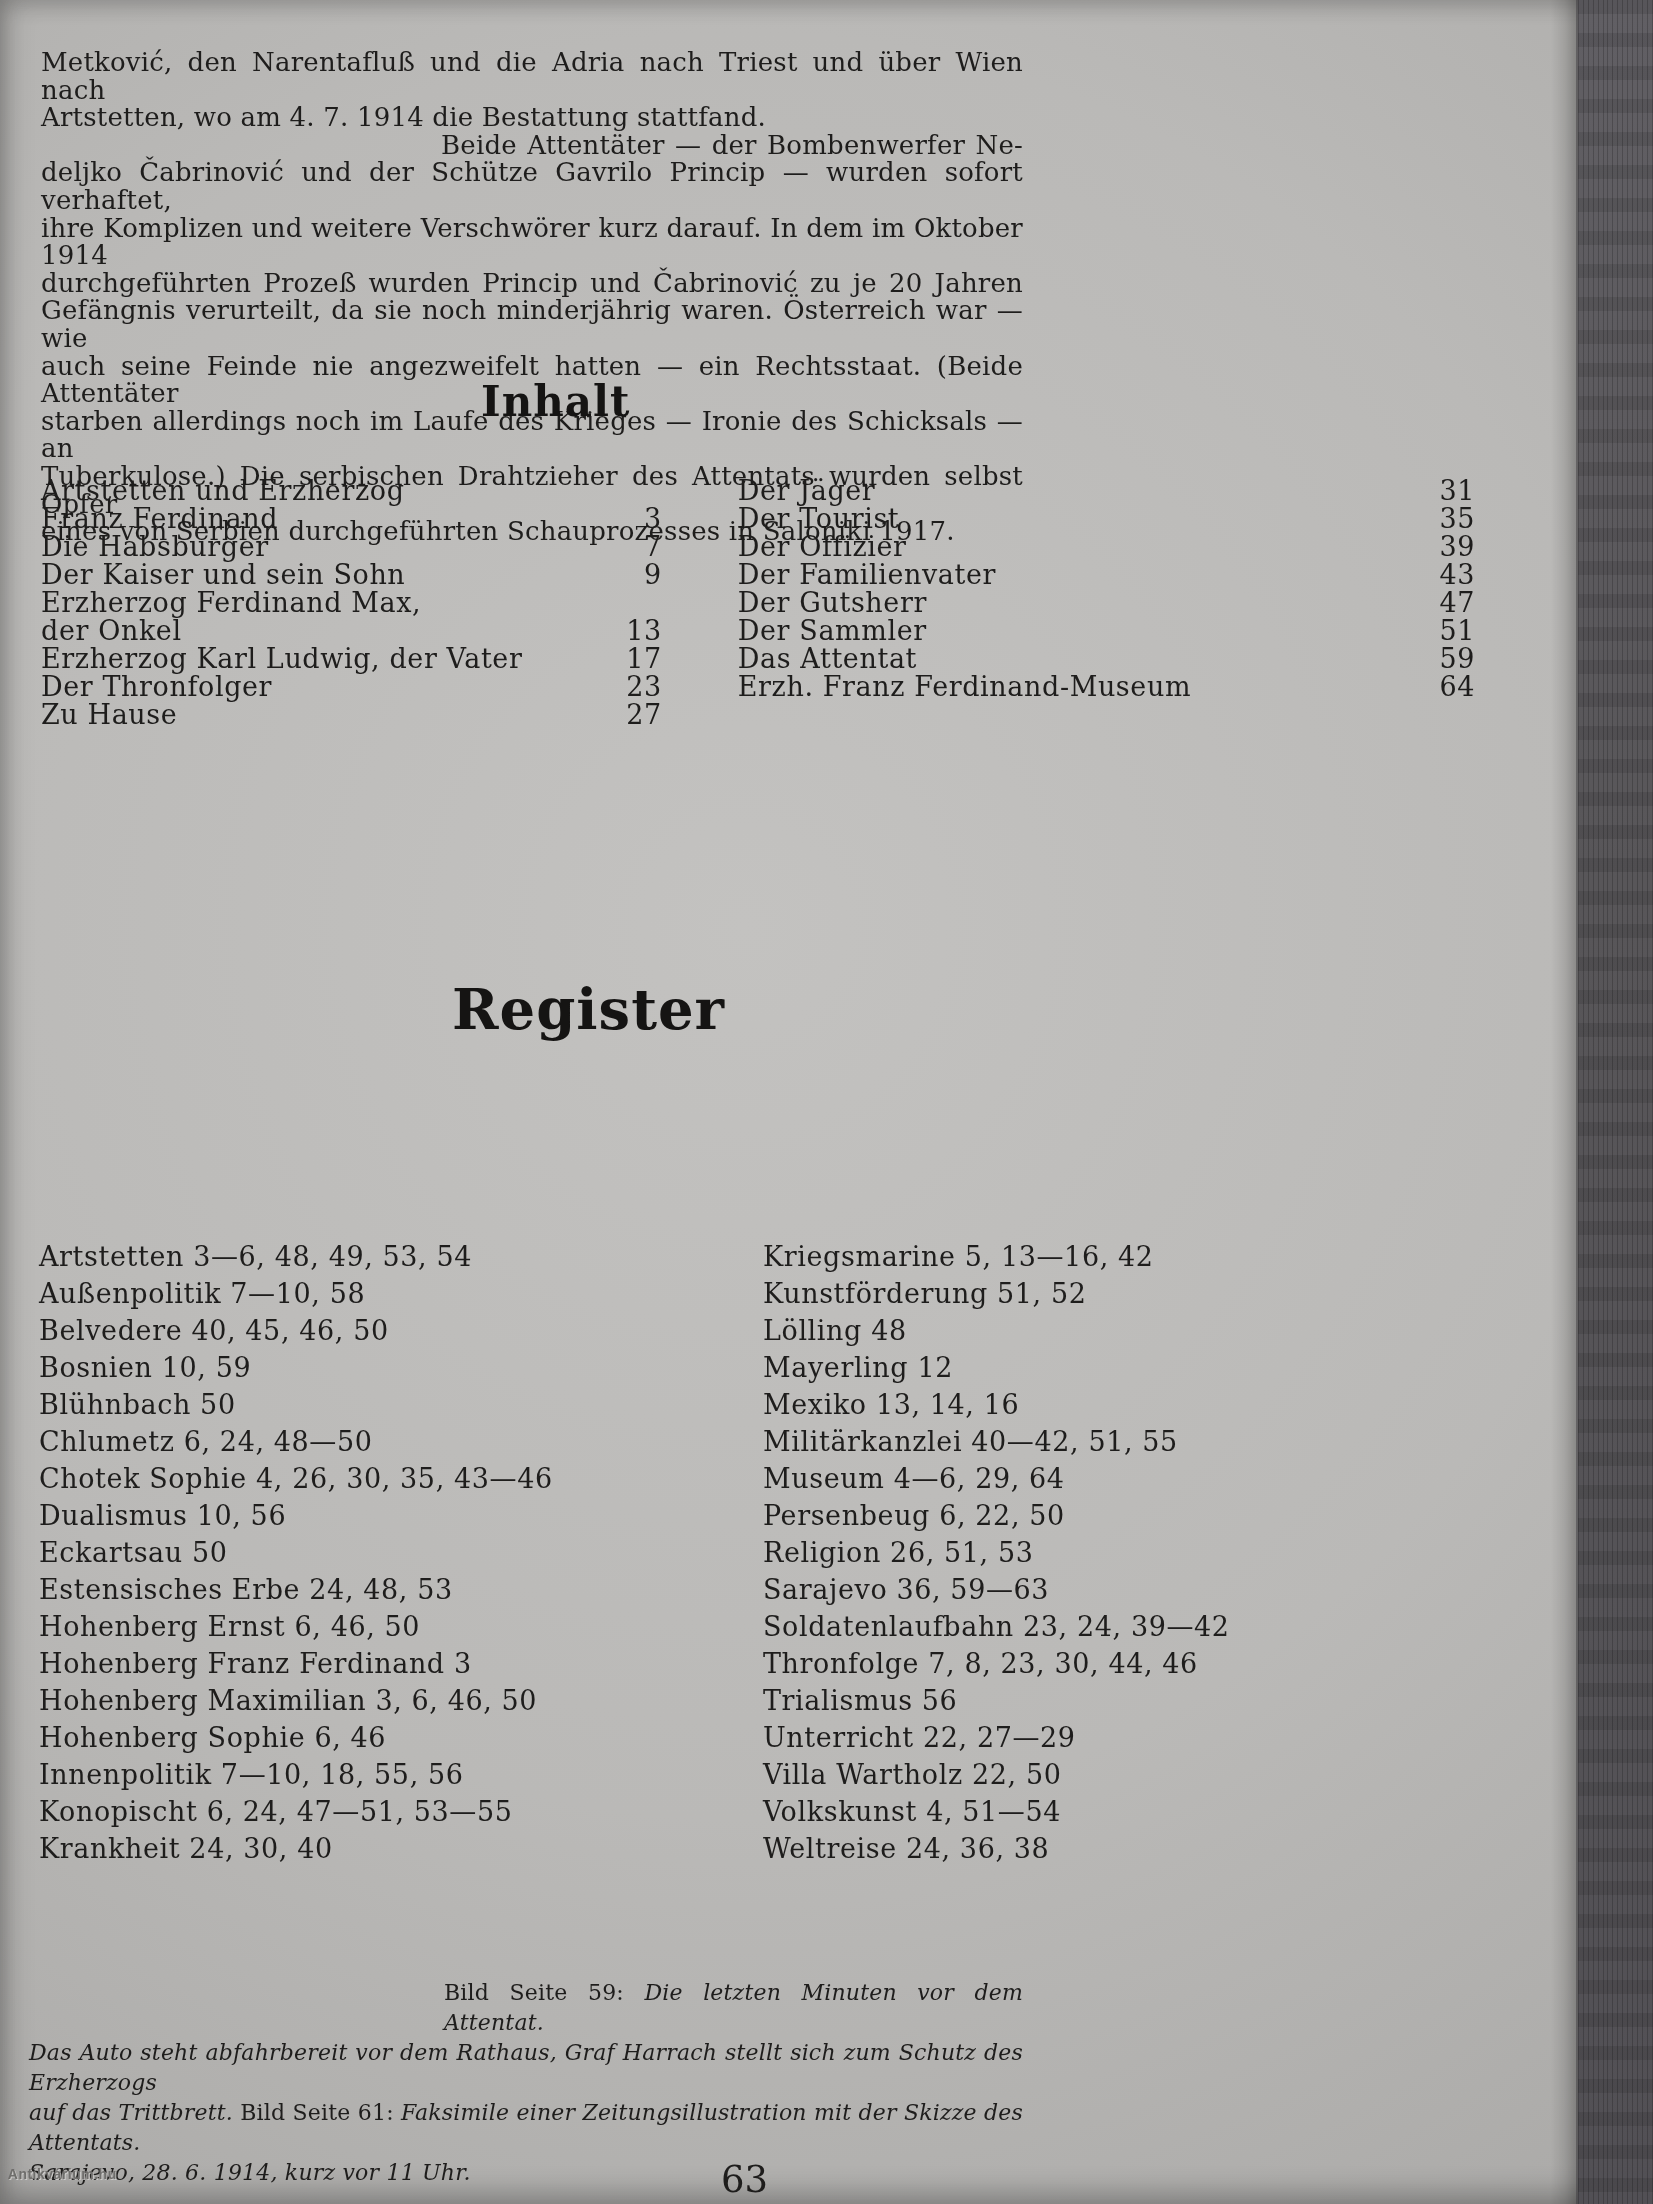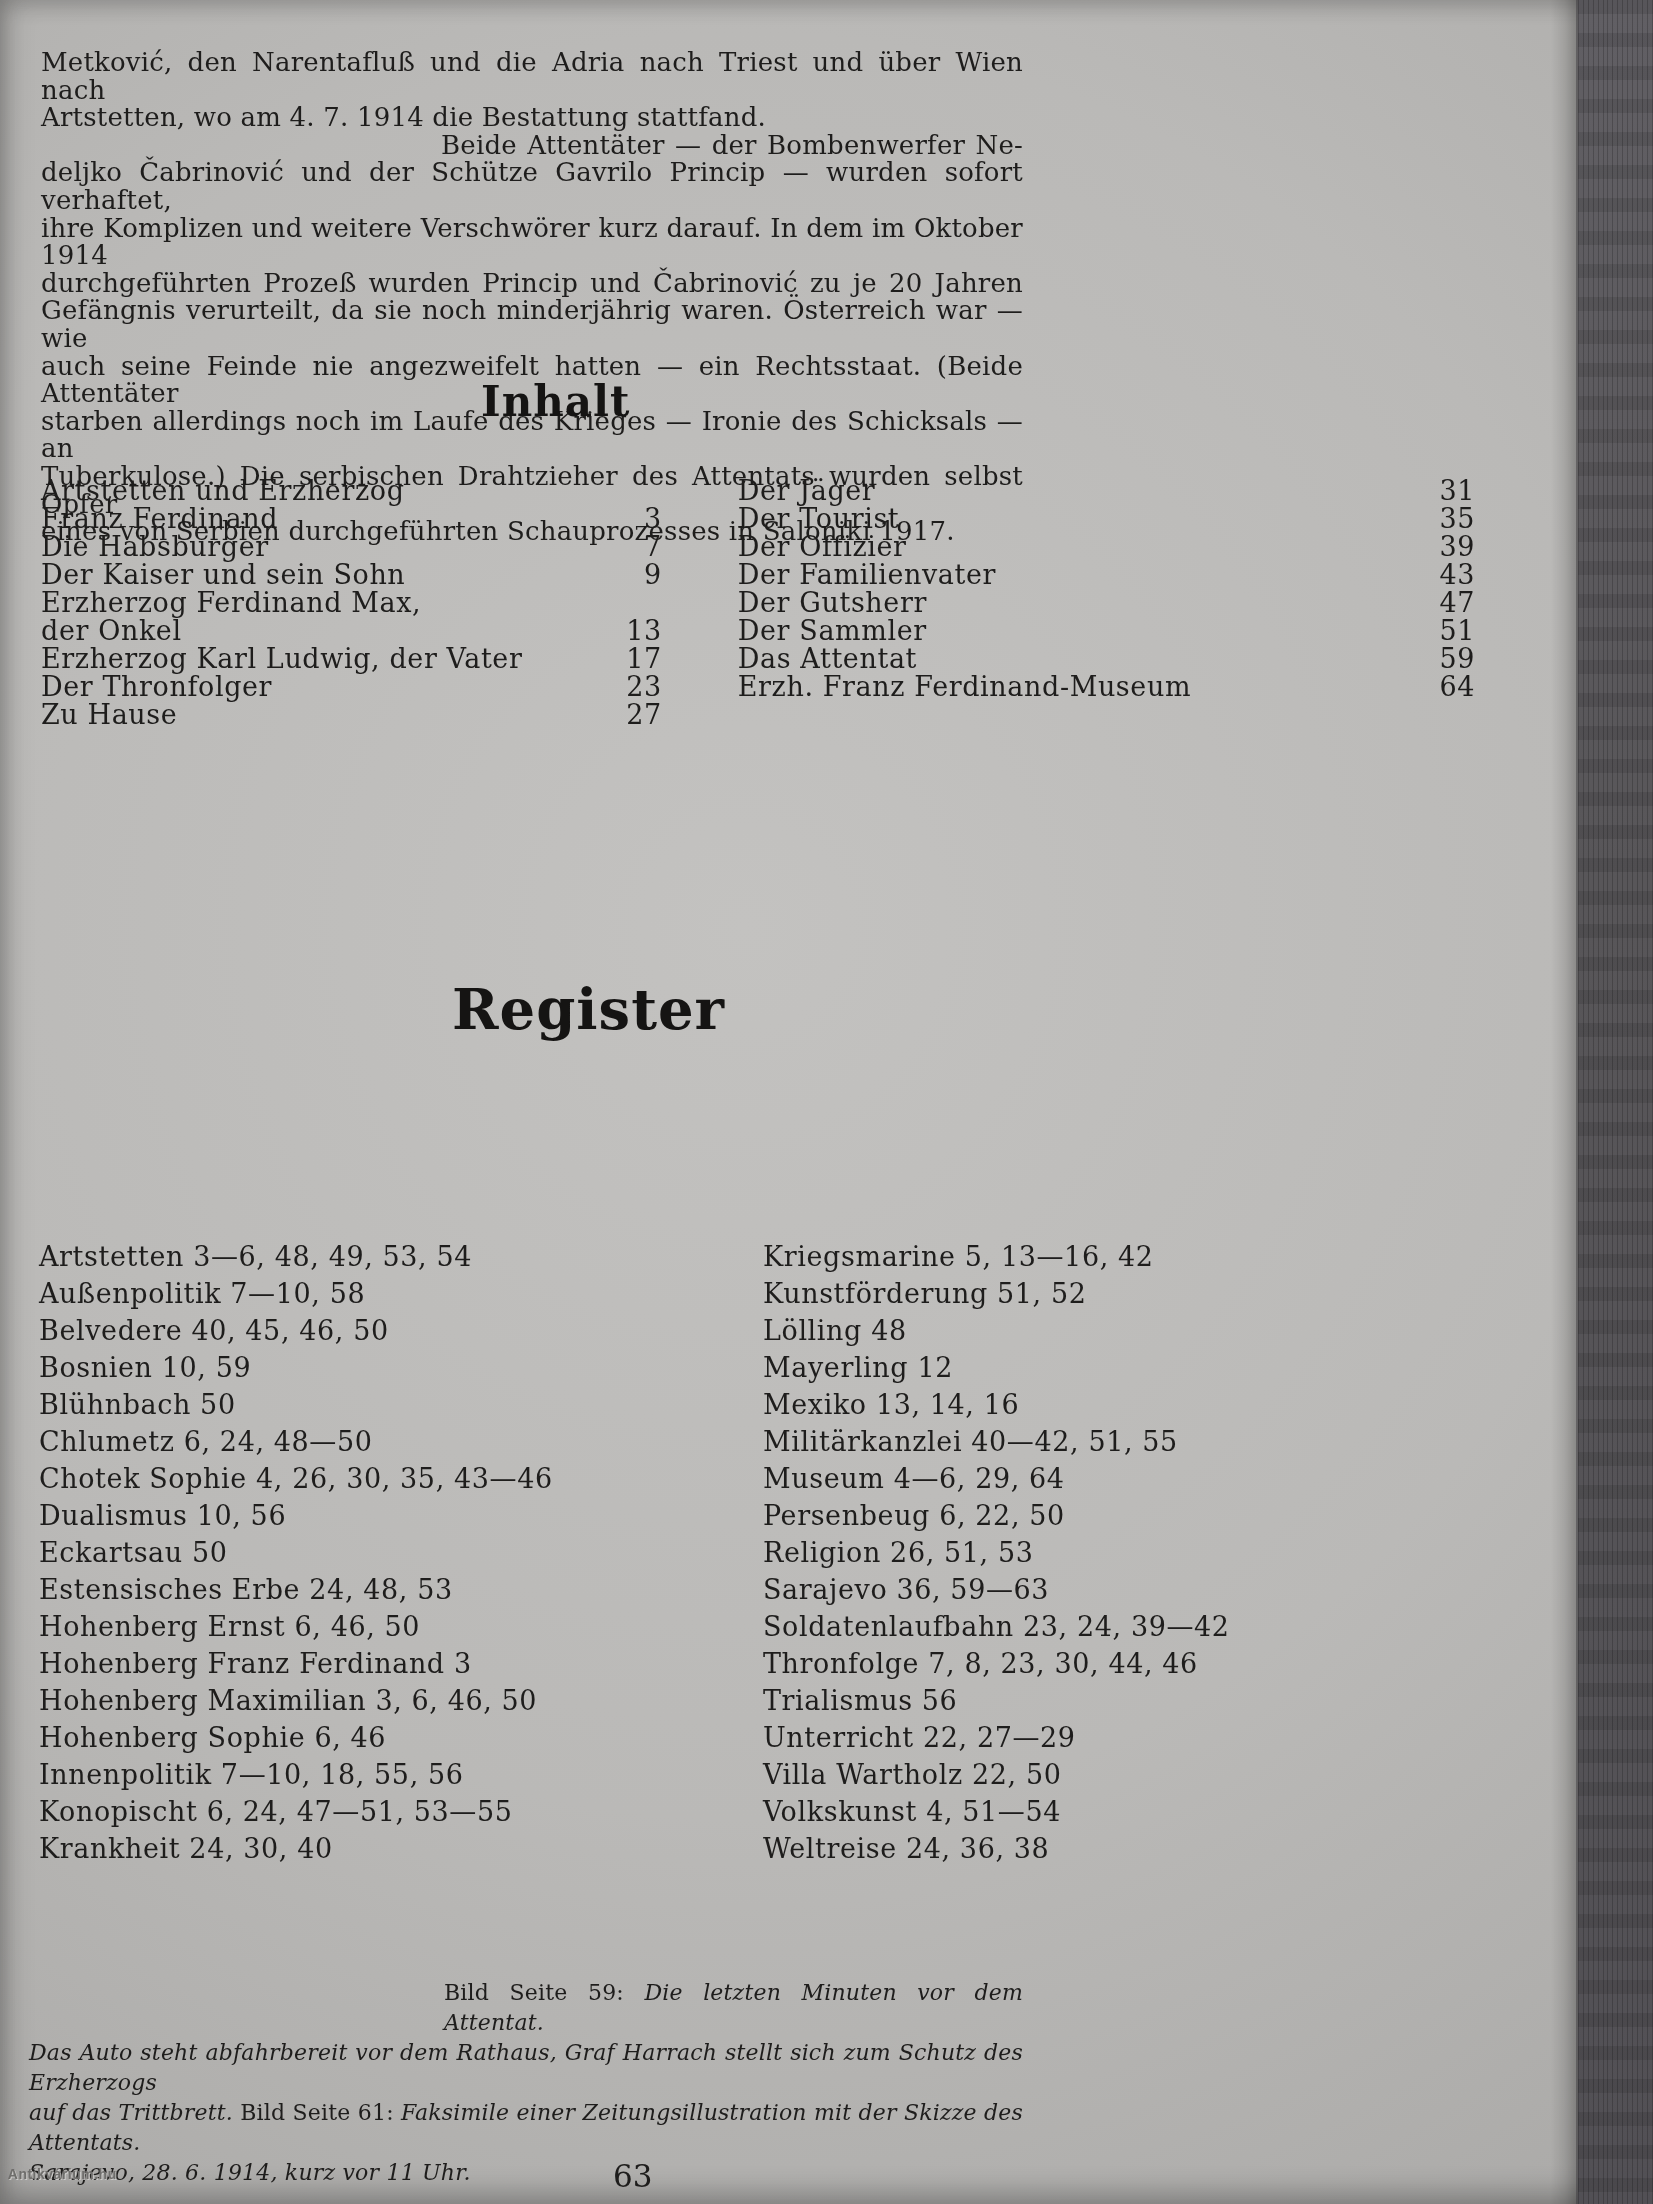--- a/index.html
+++ b/index.html
@@ -44,21 +44,21 @@
 
   .register-cols{position:absolute;left:39px;top:1234px;width:1434px;display:flex;gap:45px;font-size:27px;line-height:29px;letter-spacing:0.6px;}
   .reg-col-left{width:679px;}
   .reg-col-right{width:710px;}
   .reg-row{white-space:nowrap;margin-top:8px;}
 
   .caption{position:absolute;left:29px;top:1978px;width:994px;font-size:22px;line-height:30px;font-style:italic;letter-spacing:0.2px;}
   .cap-roman{font-style:normal;}
   .cap-indent{padding-left:415px;}
 
-  .pageno{position:absolute;left:613px;top:2158px;width:155px;text-align:left;font-size:31px;}
+  .pageno{position:absolute;left:613px;top:2158px;width:155px;text-align:right;font-size:37px;}
   .watermark{
     position:absolute;left:7.8px;top:2166px;
     font-family:"Liberation Sans",sans-serif;font-weight:700;font-size:14px;letter-spacing:0.5px;
     color:#6f6e6c;text-shadow:1px 1px 0 rgba(215,214,212,.8);
   }
 </style>
 </head>
 <body>
 
 <div class="page">

